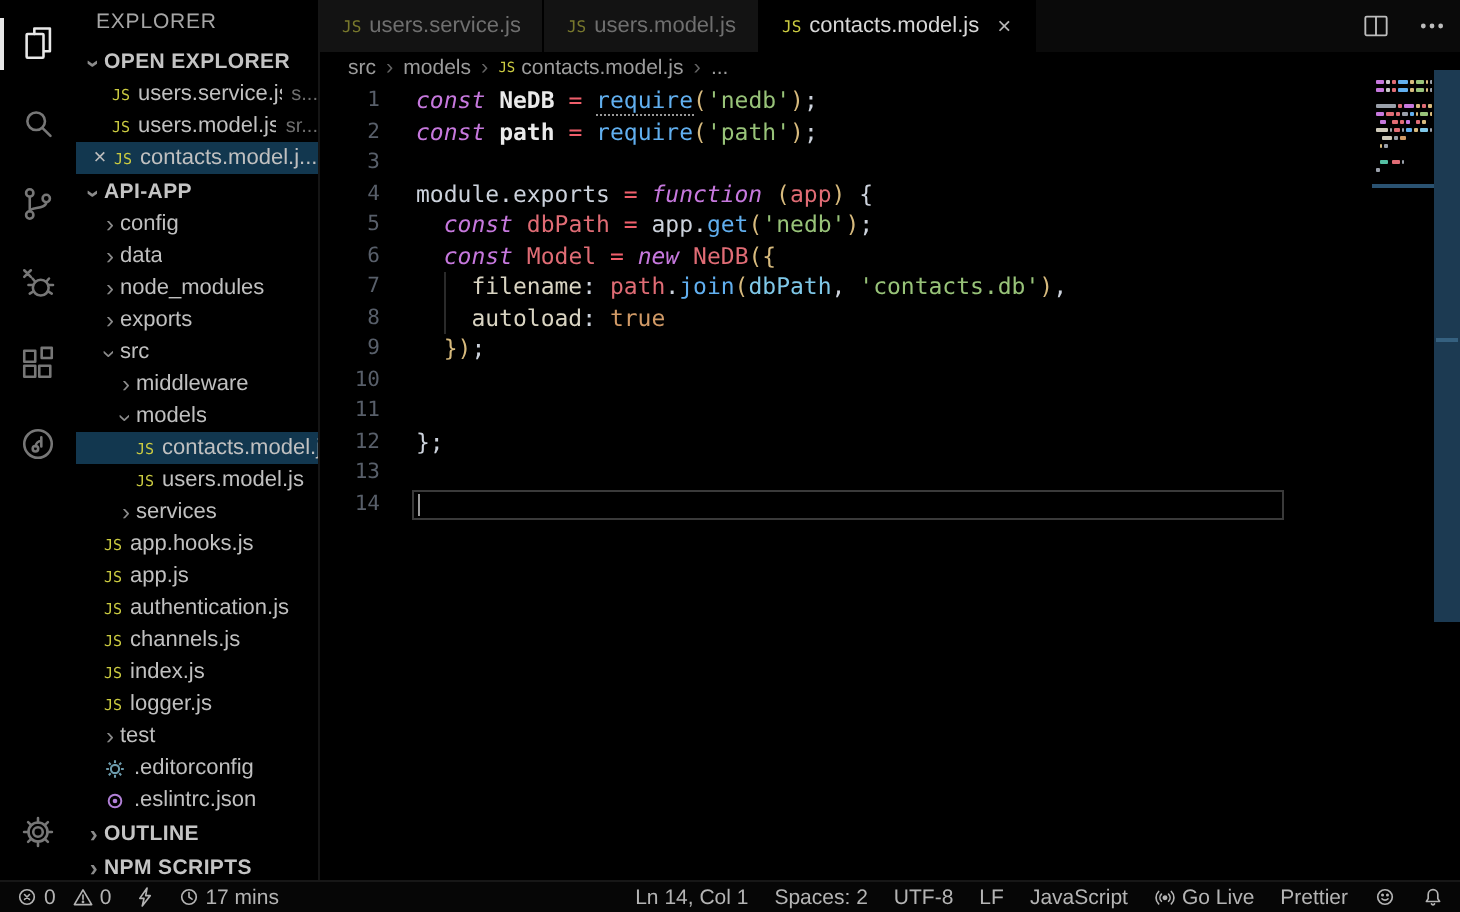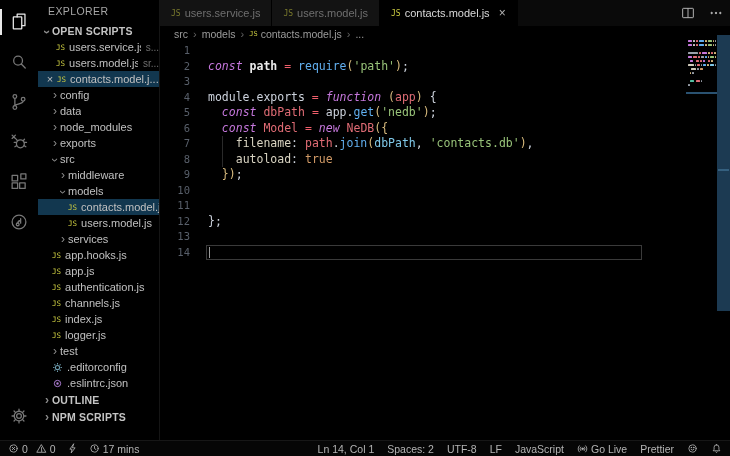--- a/index.html
+++ b/index.html
@@ -145,39 +145,43 @@
           <circle cx="12" cy="12" r="5.2"></circle>
           <path d="M12 6.8V4.4M12 19.6v-2.4M17.2 12h2.4M4.4 12h2.4M15.7 8.3l1.7-1.7M6.6 17.4l1.7-1.7M15.7 15.7l1.7 1.7M6.6 6.6l1.7 1.7"></path>
         </svg>
     </div>
   </div>
 
   <div class="sidebar">
     <div class="sb-title">EXPLORER</div>
     <div class="sb-header">
       <span class="chev open">›</span>
-      <span>OPEN SCRIPTS</span>
+      <span>OPEN EXPLORER</span>
     </div>
     <div id="open-editors">
         <div class="row" style="padding-left: 18px;">
           <span class="js-badge">JS</span>
           <span class="lbl">users.service.js</span>
           <span class="dim">s...</span>
         </div>
         <div class="row" style="padding-left: 18px;">
           <span class="js-badge">JS</span>
           <span class="lbl">users.model.js</span>
           <span class="dim">sr...</span>
         </div>
         <div class="row selected" style="padding-left: 6px;">
           <span class="oe-close">×</span>
           <span class="js-badge">JS</span>
           <span class="lbl">contacts.model.j...</span>
         </div>
       </div>
+    <div class="sb-header">
+      <span class="chev open">›</span>
+      <span>API-APP</span>
+    </div>
     <div id="file-tree">
         <div class="row" style="padding-left: 12px;">
           <span class="chev">›</span>
           <span class="lbl">config</span>
         </div>
         <div class="row" style="padding-left: 12px;">
           <span class="chev">›</span>
           <span class="lbl">data</span>
         </div>
         <div class="row" style="padding-left: 12px;">
@@ -313,21 +317,21 @@
         <span class="js-badge">JS</span>
         <span>contacts.model.js</span>
       </span>
       <span class="bc-sep">›</span>
       <span class="bc-item">
         <span>...</span>
       </span>
     </div>
 
   <div class="code" id="code">
-      <div class="code-line"><span class="ln">1</span></div>
+      <div class="code-line"><span class="ln">1</span><span class="lc"><span class="tk-kw">const</span><span class="tk-txt"> </span><span class="tk-def">NeDB</span><span class="tk-op"> = </span><span class="tk-fnu">require</span><span class="tk-par">(</span><span class="tk-str">'nedb'</span><span class="tk-par">)</span><span class="tk-txt">;</span></span></div>
       <div class="code-line"><span class="ln">2</span><span class="lc"><span class="tk-kw">const</span><span class="tk-txt"> </span><span class="tk-def">path</span><span class="tk-op"> = </span><span class="tk-fn">require</span><span class="tk-par">(</span><span class="tk-str">'path'</span><span class="tk-par">)</span><span class="tk-txt">;</span></span></div>
       <div class="code-line"><span class="ln">3</span><span class="lc"></span></div>
       <div class="code-line"><span class="ln">4</span><span class="lc"><span class="tk-txt">module.exports</span><span class="tk-op"> = </span><span class="tk-kw">function</span><span class="tk-txt"> </span><span class="tk-par">(</span><span class="tk-var">app</span><span class="tk-par">)</span><span class="tk-txt"> {</span></span></div>
       <div class="code-line"><span class="ln">5</span><span class="lc"><span class="tk-txt">  </span><span class="tk-kw">const</span><span class="tk-txt"> </span><span class="tk-var">dbPath</span><span class="tk-op"> = </span><span class="tk-txt">app.</span><span class="tk-fn">get</span><span class="tk-par">(</span><span class="tk-str">'nedb'</span><span class="tk-par">)</span><span class="tk-txt">;</span></span></div>
       <div class="code-line"><span class="ln">6</span><span class="lc"><span class="tk-txt">  </span><span class="tk-kw">const</span><span class="tk-txt"> </span><span class="tk-var">Model</span><span class="tk-op"> = </span><span class="tk-kw">new</span><span class="tk-txt"> </span><span class="tk-var">NeDB</span><span class="tk-par">({</span></span></div>
       <div class="code-line"><span class="ln">7</span><div class="guide"></div><span class="lc"><span class="tk-txt">    </span><span class="tk-prop">filename</span><span class="tk-txt">: </span><span class="tk-var">path</span><span class="tk-txt">.</span><span class="tk-fn">join</span><span class="tk-par">(</span><span class="tk-cyan">dbPath</span><span class="tk-txt">, </span><span class="tk-str">'contacts.db'</span><span class="tk-par">)</span><span class="tk-txt">,</span></span></div>
       <div class="code-line"><span class="ln">8</span><div class="guide"></div><span class="lc"><span class="tk-txt">    </span><span class="tk-prop">autoload</span><span class="tk-txt">: </span><span class="tk-bool">true</span></span></div>
       <div class="code-line"><span class="ln">9</span><span class="lc"><span class="tk-txt">  </span><span class="tk-par">})</span><span class="tk-txt">;</span></span></div>
       <div class="code-line"><span class="ln">10</span><span class="lc"></span></div>
       <div class="code-line"><span class="ln">11</span></div>

